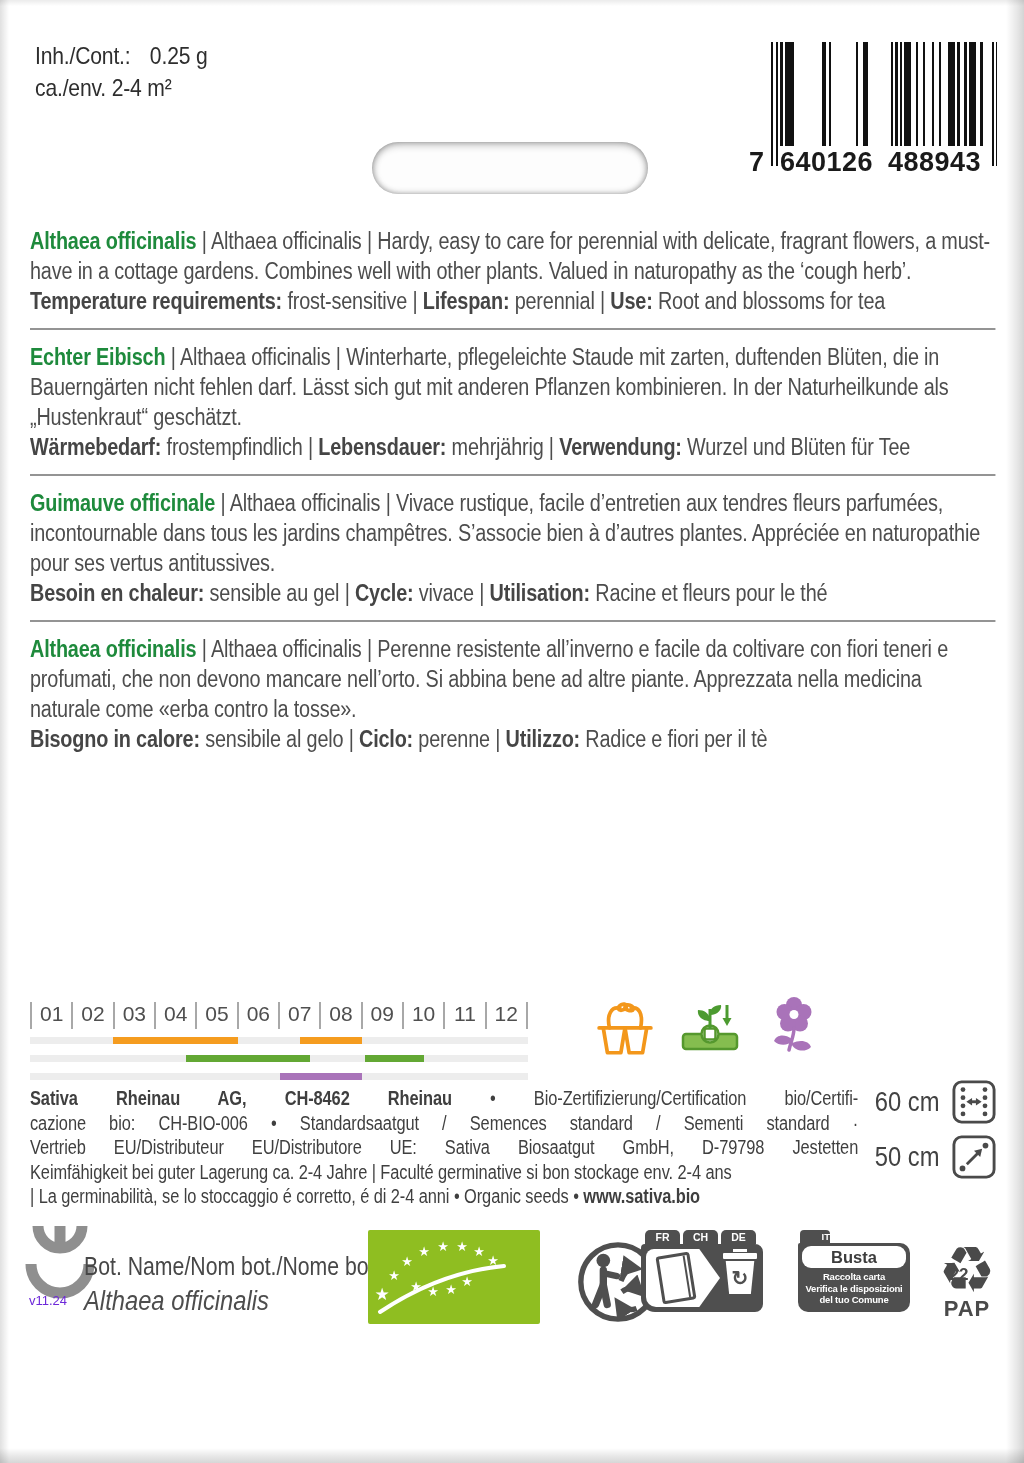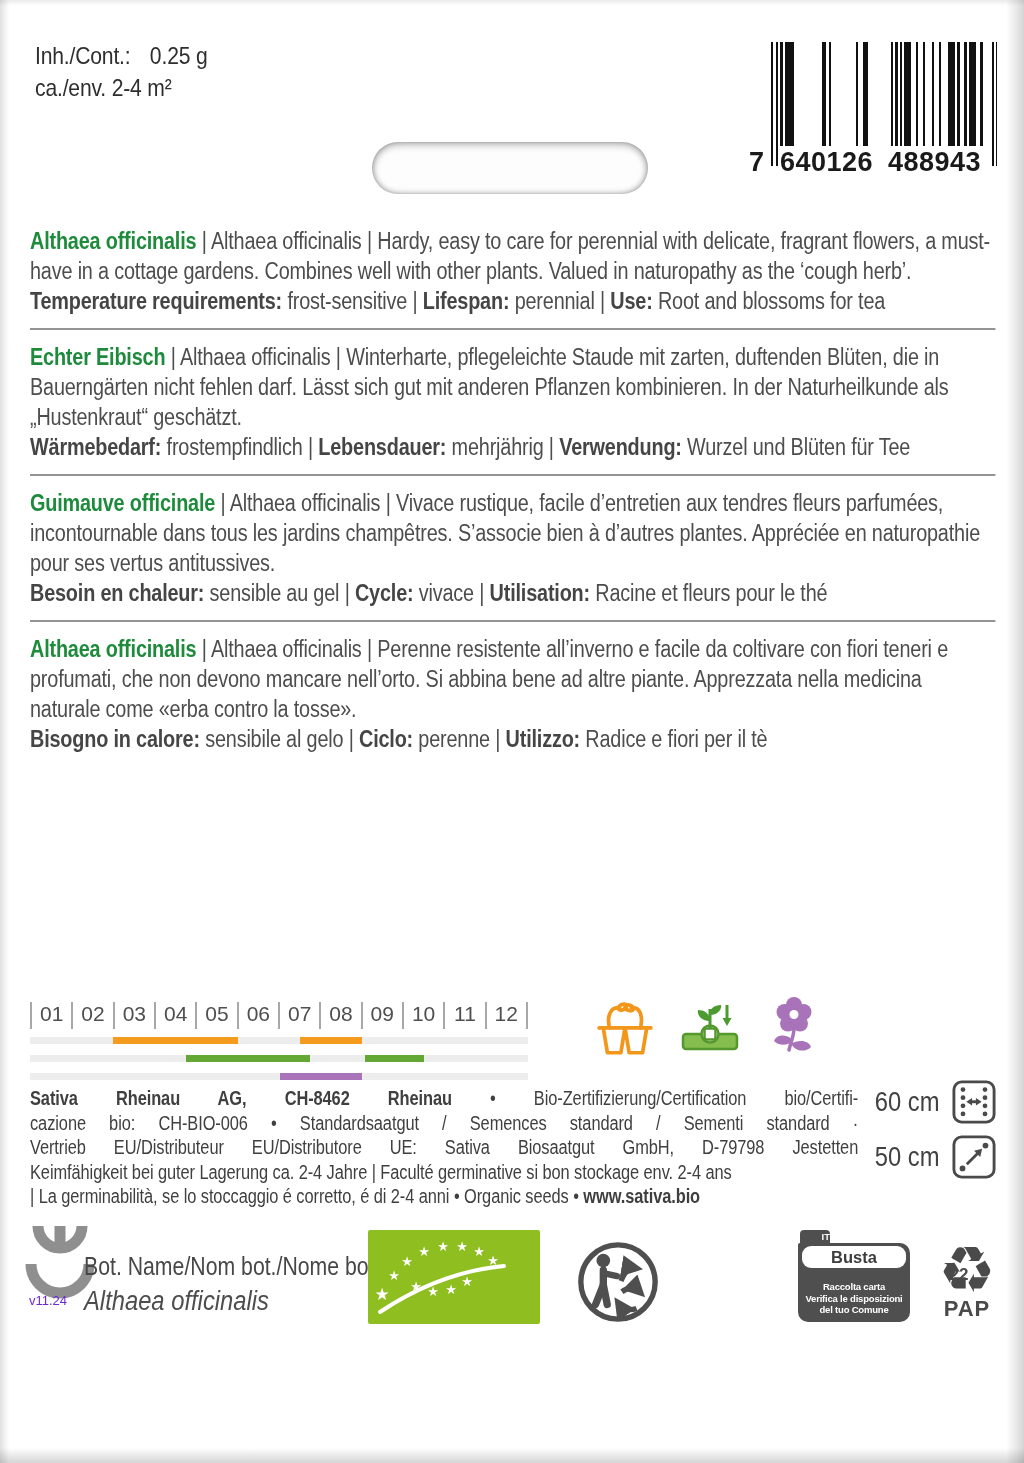--- a/index.html
+++ b/index.html
@@ -86,21 +86,21 @@
   .bin-lid::before{content:"";position:absolute;top:-4px;left:10px;width:14px;height:3px;background:#fff;}
   .bin-body{height:33px;background:#fff;clip-path:polygon(8% 0,92% 0,82% 100%,18% 100%);
             display:flex;align-items:center;justify-content:center;}
   .bin-arrow{font-size:20px;color:#4f4f4f;font-weight:bold;line-height:1;}
 
   .busta{position:absolute;left:798px;top:1230px;}
   .busta-tab{background:#4f4f4f;color:#fff;font-weight:bold;font-size:9.5px;width:30px;height:13px;line-height:14px;
              text-align:right;border-radius:4px 4px 0 0;margin-left:2px;}
   .busta-card{width:112px;background:#4f4f4f;border-radius:2px 10px 10px 10px;padding:3px 4px 6px;box-sizing:border-box;}
   .busta-banner{background:#fff;border-radius:9px;height:22px;font-weight:bold;font-size:16.5px;color:#3d3d3d;
-                display:flex;align-items:center;justify-content:center;margin-bottom:13px;}
+                display:flex;align-items:center;justify-content:center;margin-bottom:3px;}
   .busta-line{color:#fff;font-weight:bold;font-size:9.5px;line-height:11.5px;text-align:center;letter-spacing:-0.2px;}
 
   .pap{position:absolute;left:926px;top:1238px;width:82px;text-align:center;}
   .pap-tri{font-size:64px;line-height:1;color:#4a4a4a;display:block;}
   .pap-num{position:absolute;left:0;right:16px;top:27px;font-size:17px;font-weight:bold;color:#4a4a4a;}
   .pap-code{font-size:22px;font-weight:bold;color:#4a4a4a;letter-spacing:1px;margin-top:-6px;}
 </style>
 </head>
 <body>
 
@@ -321,20 +321,38 @@
     <path d="M30,33 L30,48 L22,68" stroke="#4f4f4f" stroke-width="7.5" fill="none" stroke-linecap="round" stroke-linejoin="round"></path>
     <path d="M30,48 L34,68" stroke="#4f4f4f" stroke-width="7.5" fill="none" stroke-linecap="round"></path>
     <path d="M30,36 L44,39" stroke="#4f4f4f" stroke-width="6.5" fill="none" stroke-linecap="round"></path>
     <g stroke="#4f4f4f" stroke-width="5.5" fill="none">
       <path d="M48,44 C52,34 58,30 64,31" marker-end="url(#ah)"></path>
       <path d="M49,55 C56,50 63,51 68,56" marker-end="url(#ah)"></path>
       <path d="M64,72 C56,75 49,72 45,66" marker-end="url(#ah)"></path>
     </g>
   </svg>
 
+  <div class="infotri">
+    <div class="it-tabs">
+      <span class="it-tab">FR</span>
+      <span class="it-tab">CH</span>
+      <span class="it-tab">DE</span>
+    </div>
+    <div class="it-body">
+      <div class="it-white">
+        <div class="it-env"></div>
+      </div>
+      <div class="it-bin">
+        <div class="bin-lid"></div>
+        <div class="bin-body">
+            <span class="bin-arrow">↻</span>
+          </div>
+      </div>
+    </div>
+  </div>
 
   <div class="busta">
     <div class="busta-tab">IT</div>
     <div class="busta-card">
       <div class="busta-banner">Busta</div>
       <div class="busta-line">Raccolta carta</div>
       <div class="busta-line">Verifica le disposizioni</div>
       <div class="busta-line">del tuo Comune</div>
     </div>
   </div>

